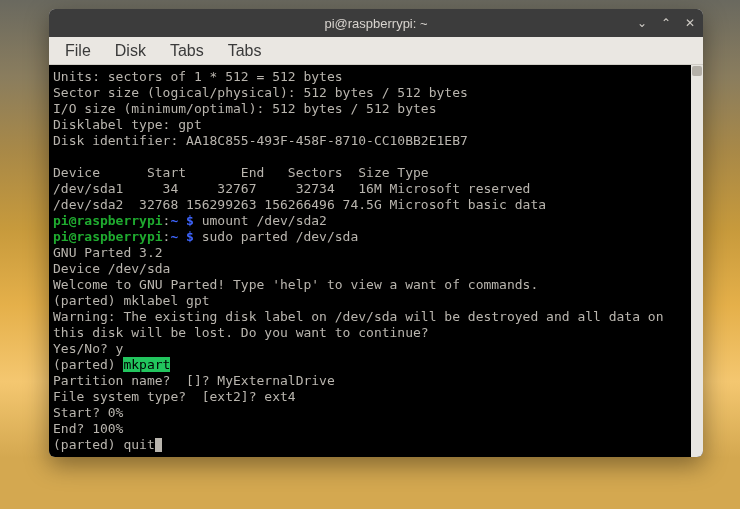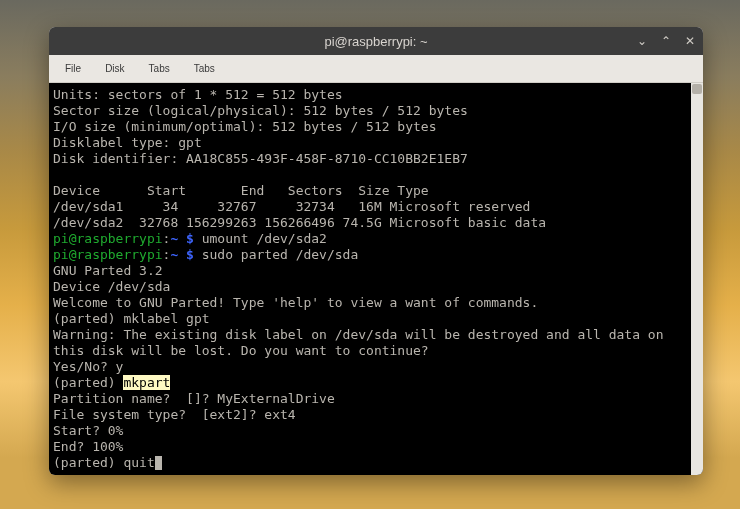--- a/index.html
+++ b/index.html
@@ -5,21 +5,21 @@
     * { margin: 0; padding: 0; box-sizing: border-box; }
     body {
       width: 740px; height: 509px;
       background: linear-gradient(180deg, #6a695f 0%, #8a7d5e 15%, #a98947 30%, #c79a3c 45%, #e5b04a 60%, #f4c770 75%, #d4a850 90%);
       font-family: sans-serif;
       overflow: hidden;
       position: relative;
     }
     .window {
       position: absolute;
-      top: 27px; left: 49px;
+      top: 9px; left: 49px;
       width: 654px;
       background: #eceae6;
       border-radius: 6px;
       box-shadow: 0 8px 24px rgba(0,0,0,0.4);
       overflow: hidden;
     }
     .titlebar {
       height: 28px;
       background: #3c3c3c;
       color: #d8d4cf;
@@ -40,21 +40,21 @@
     }
     .menubar {
       height: 28px;
       background: #eae7e2;
       display: flex; align-items: center;
       padding: 0 6px;
       gap: 4px;
       border-bottom: 1px solid #d0cdc6;
     }
     .menubar .item {
-      color: #3a3a3a; font-size: 10px;
+      color: #3a3a3a; font-size: 16px;
       padding: 3px 10px;
       cursor: pointer;
     }
     .terminal-wrap { position: relative; }
     .terminal {
       background: #000;
       color: #b9b5ae;
       font-family: "DejaVu Sans Mono", Menlo, Consolas, monospace;
       font-size: 13px;
       line-height: 16px;
@@ -67,23 +67,23 @@
       position: absolute; top: 0; right: 0; bottom: 0;
       width: 12px;
       background: #e8e6e1;
     }
     .scrollbar .thumb {
       position: absolute; top: 1px; right: 1px; left: 1px;
       height: 10px;
       background: #b4b0a8;
       border-radius: 2px;
     }
-    .green { color: #1fab2f; font-weight: normal; }
+    .green { color: #1fab2f; font-weight: bold; }
     .blue  { color: #3e65ff; font-weight: bold; }
-    .sel { background: #fef9c3; color: #000; }
+    .sel { background: #22c55e; color: #000; }
     .cursor {
       display: inline-block; width: 7px; height: 14px;
       background: #b9b5ae; vertical-align: text-bottom;
     }
   </style>
 </head>
 <body>
 
 <div class="window">
   <div class="titlebar">

